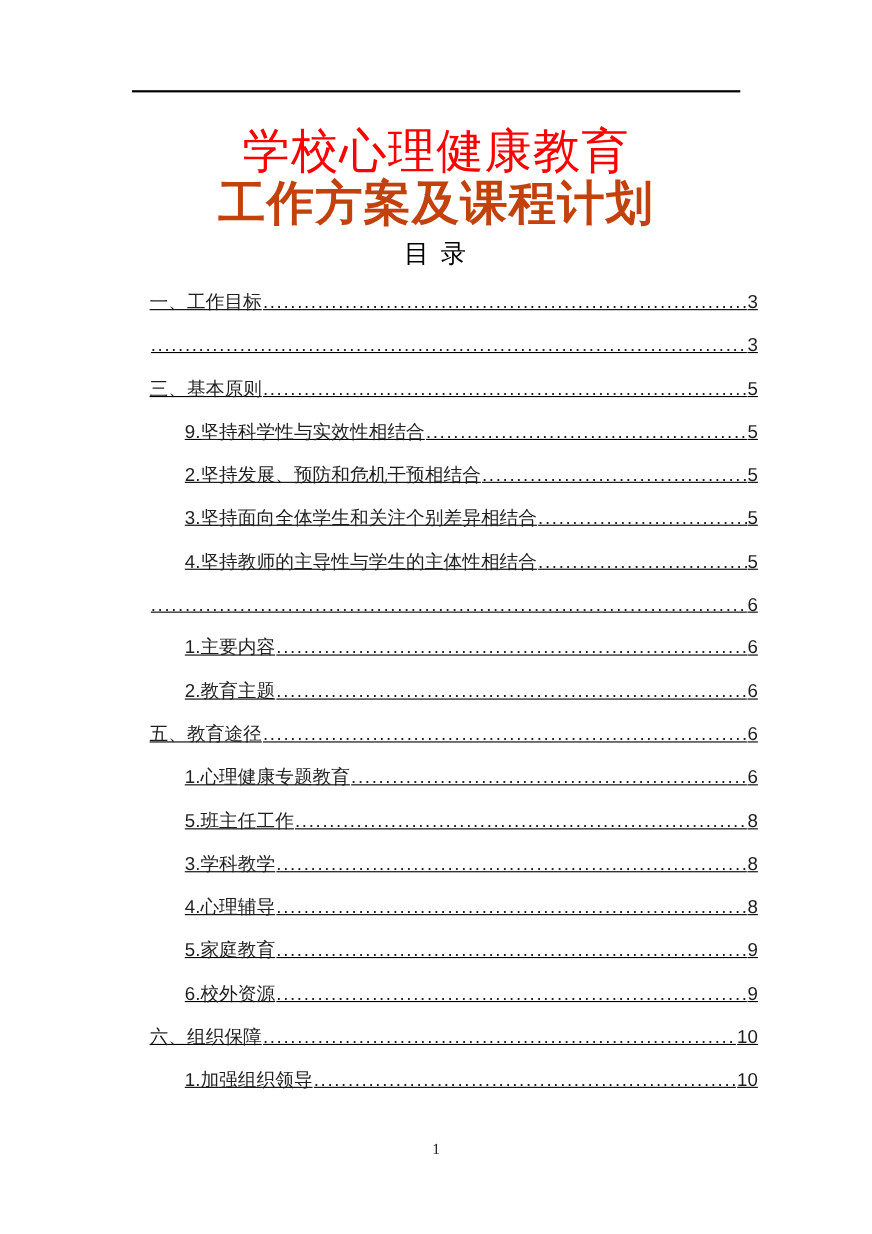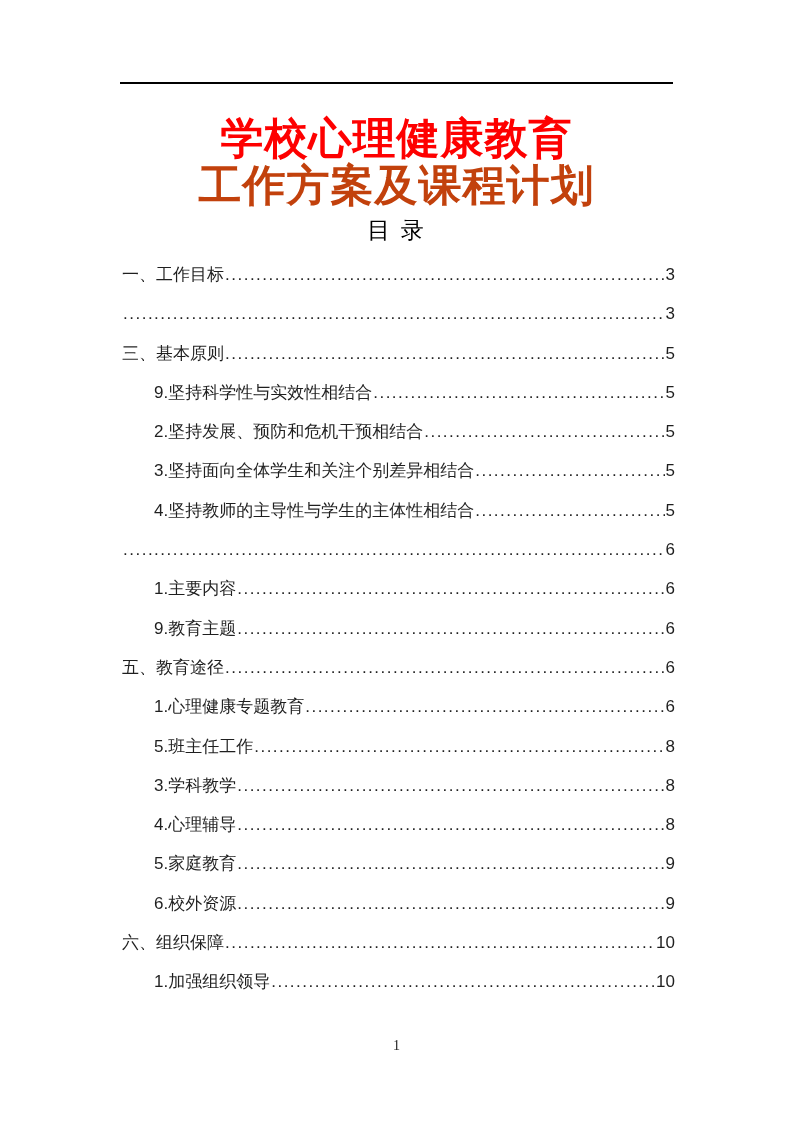--- a/index.html
+++ b/index.html
@@ -22,21 +22,21 @@
   }
   .title-block {
     position: absolute;
     top: 114px; left: 120px;
     width: 553px;
     text-align: center;
   }
   .title-line-1 {
     font-size: 43px;
     line-height: 48px;
-    font-weight: 700;
+    font-weight: 400;
     color: #fe0000;
     letter-spacing: 1px;
     white-space: nowrap;
   }
   .title-line-2 {
     font-size: 43px;
     line-height: 46px;
     font-weight: 900;
     color: #c2410c;
     letter-spacing: 1px;
@@ -45,22 +45,23 @@
   .toc-heading {
     margin-top: 9px;
     font-size: 23px;
     line-height: 26px;
     font-weight: normal;
     color: #000000;
     letter-spacing: 2px;
   }
   .toc {
     position: absolute;
-    top: 255px; left: 122px;
+    top: 255px; left: 136px;
     width: 553px;
+    text-decoration: underline;
   }
   .toc-row {
     display: flex;
     align-items: baseline;
     height: 39.3px;
     line-height: 39.3px;
     font-size: 17px;
     color: #1f1f1f;
     cursor: pointer;
   }
@@ -140,21 +141,21 @@
       <div class="toc-row">
         <span class="toc-leader"></span>
         <span class="toc-page">6</span>
       </div>
       <div class="toc-row level2">
         <span class="toc-label">1.主要内容</span>
         <span class="toc-leader"></span>
         <span class="toc-page">6</span>
       </div>
       <div class="toc-row level2">
-        <span class="toc-label">9.教育主题</span>
+        <span class="toc-label">2.教育主题</span>
         <span class="toc-leader"></span>
         <span class="toc-page">6</span>
       </div>
       <div class="toc-row">
         <span class="toc-label">五、教育途径</span>
         <span class="toc-leader"></span>
         <span class="toc-page">6</span>
       </div>
       <div class="toc-row level2">
         <span class="toc-label">1.心理健康专题教育</span>

